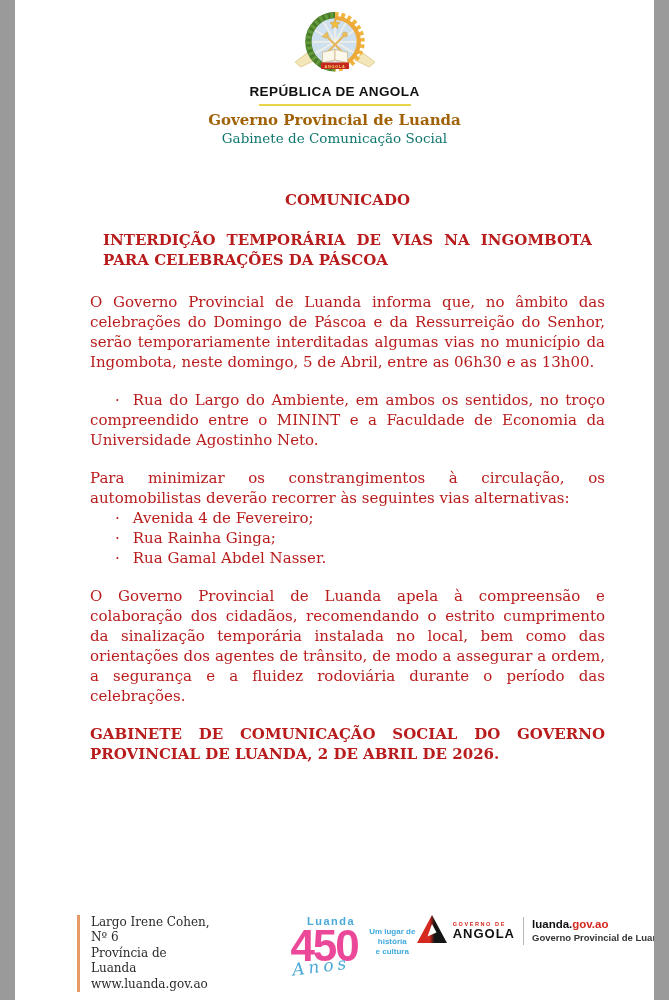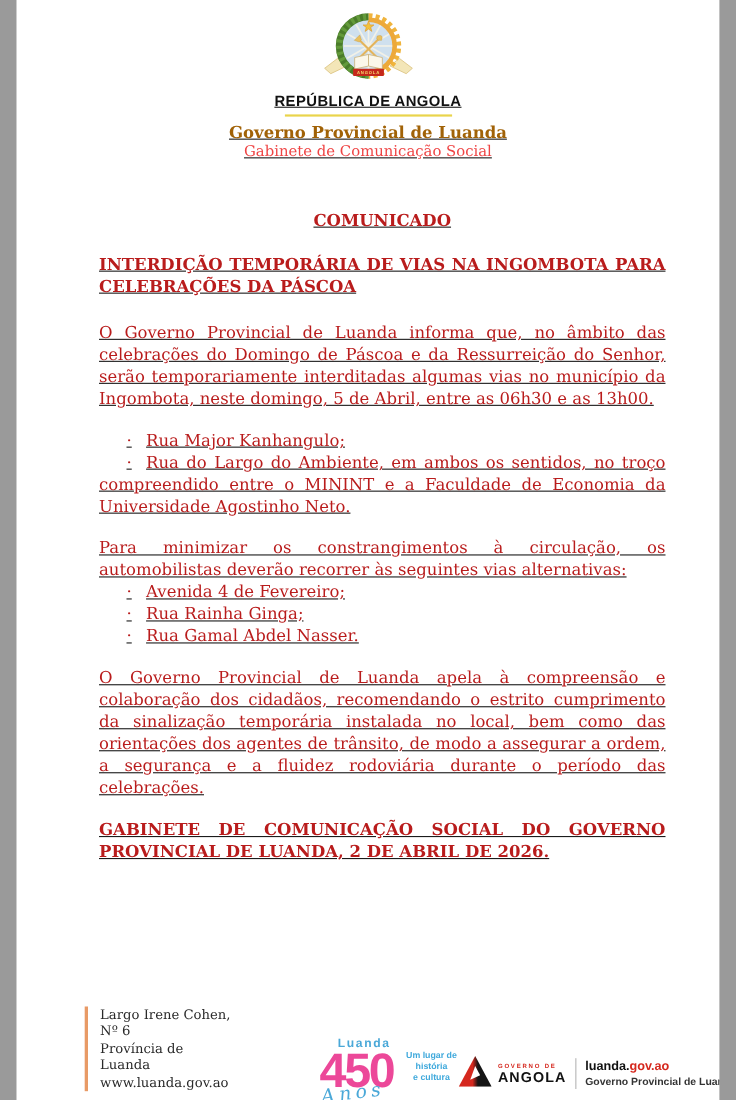--- a/index.html
+++ b/index.html
@@ -1,46 +1,45 @@
 <!DOCTYPE html>
 <html><head>
 <meta charset="utf-8">
 <style>
   html,body{margin:0;padding:0;background:#9a9a9a;}
   .page{
     width:639px;height:1000px;background:#ffffff;position:relative;
     margin:0 auto;overflow:hidden;color:#1b1b1b;
     font-family:"DejaVu Serif","Liberation Serif",serif;
-    text-decoration:underline;
   }
   
   .letterhead{text-align:center;padding-top:11px;}
   .emblem svg{width:86px;height:70px;display:block;margin:0 auto;}
   .republic{
     font-family:"Liberation Sans","DejaVu Sans",sans-serif;
     font-weight:bold;font-size:13.5px;letter-spacing:.4px;margin-top:3px;color:#111;
   }
   .yellow-rule{width:152px;height:2px;background:#e9d44b;margin:5px auto 5px;}
   .gov-name{font-weight:bold;font-size:15px;color:#a16207;}
-  .office-name{font-size:13.5px;margin-top:1px;color:#ef4444;}
+  .office-name{font-size:13.5px;margin-top:1px;color:#0f766e;}
   
   .doc-body{
     margin:44px 49px 0 75px;text-align:justify;
     font-size:15px;line-height:20px;color:#b91c1c;
   }
   .doc-title{text-align:center;font-weight:bold;margin:0 0 20px;}
-  .doc-heading{font-weight:bold;margin:0 0 22px;}
+  .doc-heading{font-weight:bold;margin:0 13px 22px;}
   .para{margin:0 0 18px;}
   .para.tight{margin-bottom:0;}
   .road-list{margin:0 0 18px;}
   .list-item{text-indent:25px;}
   .bullet{margin-right:13px;}
   .closing{font-weight:bold;margin:0;}
   
-  .footer{position:absolute;left:0;right:0;bottom:8px;display:flex;align-items:flex-end;}
+  .footer{position:absolute;left:0;right:0;bottom:8px;display:flex;align-items:flex-start;}
   .addr{
     margin-left:62px;border-left:3px solid #e89a66;padding-left:11px;
     font-size:12px;line-height:15.5px;color:#2a2a2a;width:150px;
   }
   
   .l450{margin-left:77px;display:flex;align-items:center;position:relative;}
   .l450-stack{position:relative;text-align:center;}
   .l450-city{
     font-family:"Liberation Sans",sans-serif;font-weight:bold;font-size:11px;
     color:#4aa8d8;letter-spacing:1.5px;margin-left:14px;
@@ -139,23 +138,20 @@
 
   <div class="doc-body">
     <div class="doc-title">COMUNICADO</div>
 
     <div class="doc-heading">INTERDIÇÃO TEMPORÁRIA DE VIAS NA INGOMBOTA PARA CELEBRAÇÕES DA PÁSCOA</div>
 
     <p class="para">O Governo Provincial de Luanda informa que, no âmbito das celebrações do Domingo de Páscoa e da Ressurreição do Senhor, serão temporariamente interditadas algumas vias no município da Ingombota, neste domingo, 5 de Abril, entre as 06h30 e as 13h00.</p>
 
     <div class="road-list">
       <div class="list-item">
-        <span class="bullet">·</span><span>Rua Major Kanhangulo;</span>
-      </div>
-      <div class="list-item">
         <span class="bullet">·</span><span>Rua do Largo do Ambiente, em ambos os sentidos, no troço compreendido entre o MININT e a Faculdade de Economia da Universidade Agostinho Neto.</span>
       </div>
     </div>
 
     <p class="para tight">Para minimizar os constrangimentos à circulação, os automobilistas deverão recorrer às seguintes vias alternativas:</p>
     <div class="road-list">
       <div class="list-item">
         <span class="bullet">·</span><span>Avenida 4 de Fevereiro;</span>
       </div>
       <div class="list-item">

